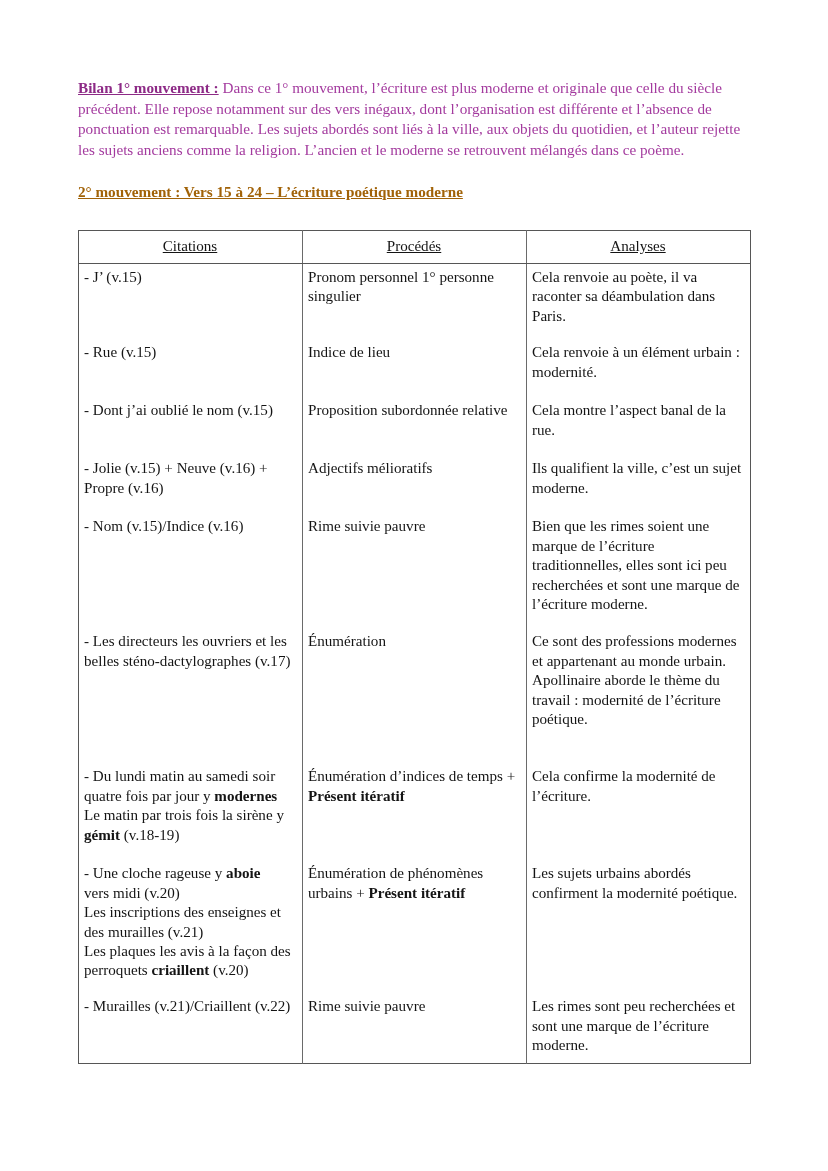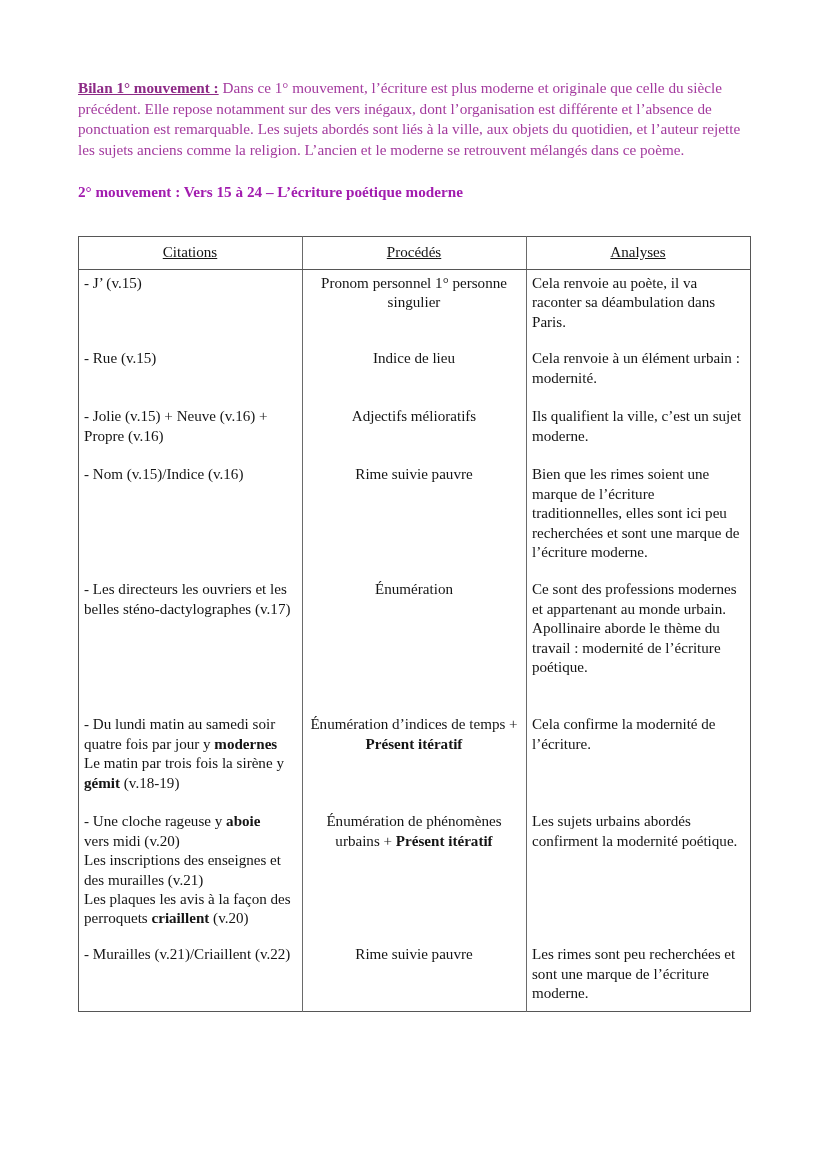--- a/index.html
+++ b/index.html
@@ -38,25 +38,26 @@
     font-weight: bold;
     text-decoration: underline;
     color: #8d2a86;
   }
   .intro .block2 {
     display: block;
   }
 
   
   .section-heading {
-    color: #a21caf;
+    color: #a16207;
     font-weight: bold;
     font-size: 15.2px;
     line-height: 20px;
-    margin: 22px 0 12px 0;
+    text-decoration: underline;
+    margin: 22px 0 6px 0;
     display: inline-block;
   }
 
   
   .tbl-wrap {
     margin-top: 22px;
   }
   table.analysis {
     border-collapse: collapse;
     width: 672px;
@@ -88,21 +89,21 @@
     text-align: center;
     font-weight: normal;
     padding-top: 6px;
     padding-bottom: 6px;
   }
   table.analysis thead th span.hd {
     text-decoration: underline;
   }
 
   table.analysis tbody td.col-cit { text-align: left; }
-  table.analysis tbody td.col-pro { text-align: center; }
+  table.analysis tbody td.col-pro { }
   table.analysis tbody td.col-ana { text-align: left; }
 
   table.analysis tbody td b { font-weight: bold; }
 </style>
 </head>
 <body>
 
 <div class="page">
 
   <p class="intro">
@@ -132,20 +133,25 @@
             <td class="col-cit">- J’ (v.15)</td>
             <td class="col-pro">Pronom personnel 1° personne singulier</td>
             <td class="col-ana">Cela renvoie au poète, il va raconter sa déambulation dans Paris.</td>
           </tr>
           <tr style="height: 58px;">
             <td class="col-cit">- Rue (v.15)</td>
             <td class="col-pro">Indice de lieu</td>
             <td class="col-ana">Cela renvoie à un élément urbain : modernité.</td>
           </tr>
           <tr style="height: 58px;">
+            <td class="col-cit">- Dont j’ai oublié le nom (v.15)</td>
+            <td class="col-pro">Proposition subordonnée relative</td>
+            <td class="col-ana">Cela montre l’aspect banal de la rue.</td>
+          </tr>
+          <tr style="height: 58px;">
             <td class="col-cit">- Jolie (v.15) + Neuve (v.16) + Propre (v.16)</td>
             <td class="col-pro">Adjectifs mélioratifs</td>
             <td class="col-ana">Ils qualifient la ville, c’est un sujet moderne.</td>
           </tr>
           <tr style="height: 115px;">
             <td class="col-cit">- Nom (v.15)/Indice (v.16)</td>
             <td class="col-pro">Rime suivie pauvre</td>
             <td class="col-ana">Bien que les rimes soient une marque de l’écriture traditionnelles, elles sont ici peu recherchées et sont une marque de l’écriture moderne.</td>
           </tr>
           <tr style="height: 135px;">

